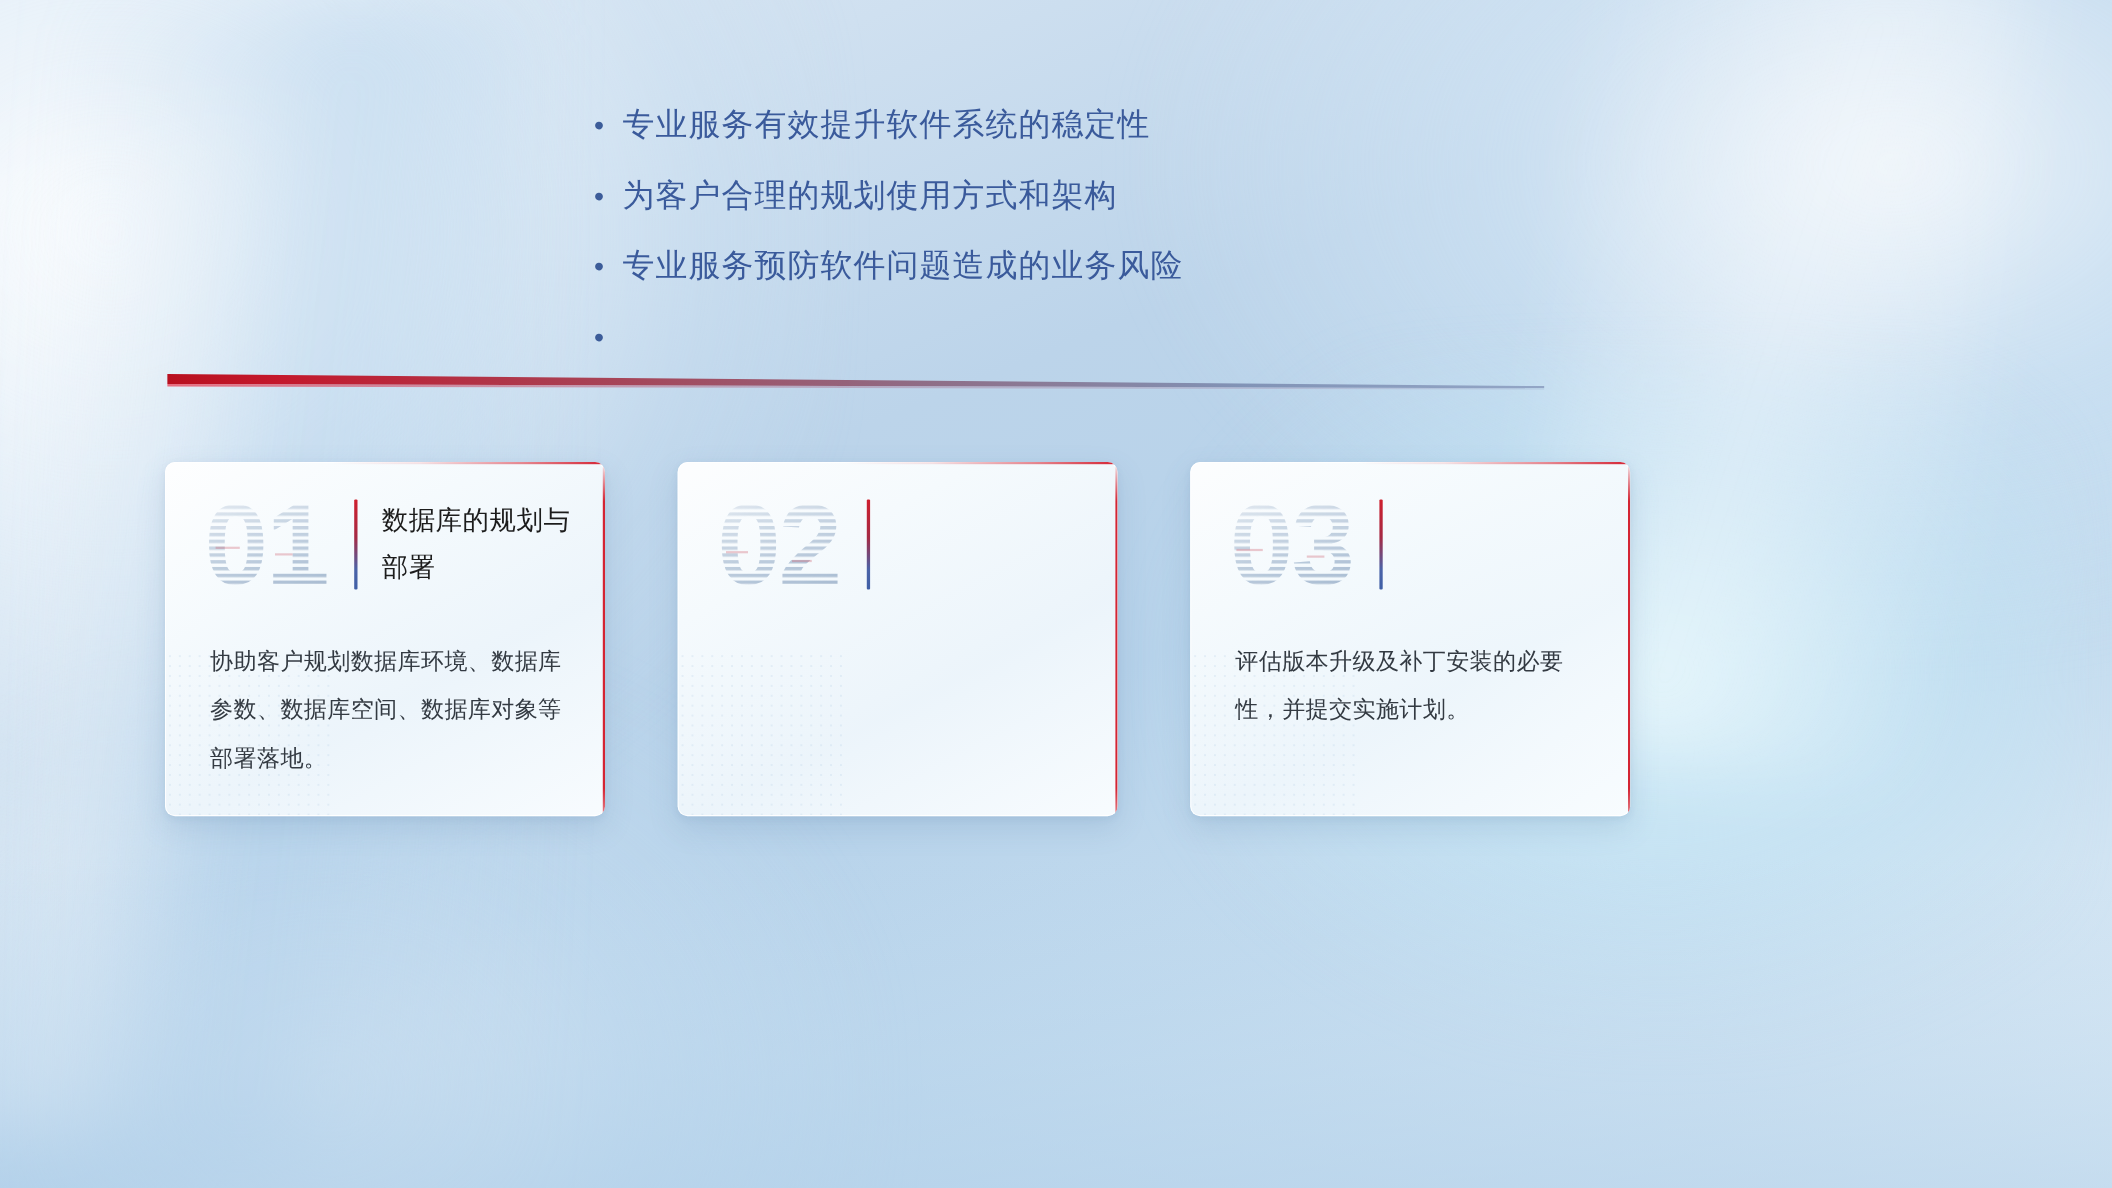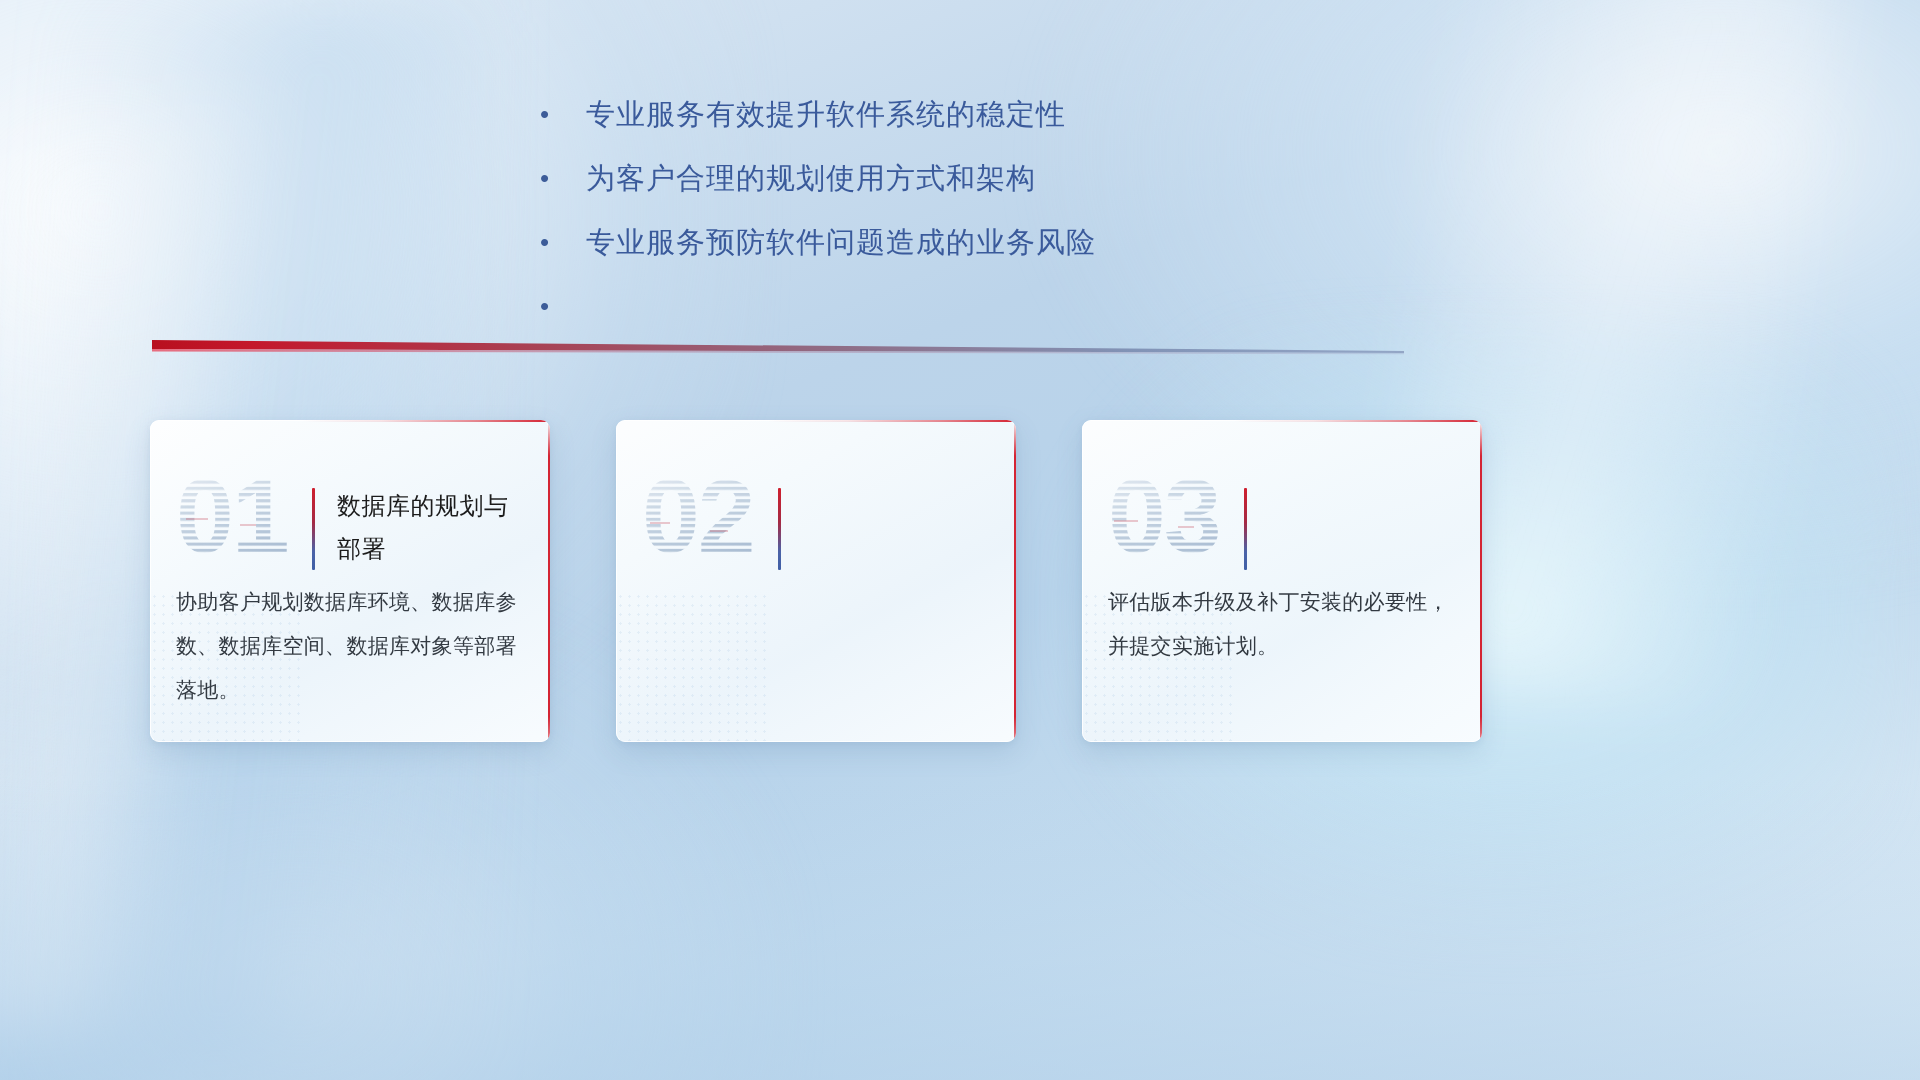--- a/index.html
+++ b/index.html
@@ -149,21 +149,20 @@
     line-height: 44px;
     text-align: left;
   }
   .bullet-text {
     font-size: 29px;
     line-height: 44px;
     color: #3a5a9b;
     letter-spacing: 1px;
     font-weight: 400;
     white-space: nowrap;
-    margin-left: 20px;
   }
 
   
   .divider-wrap {
     position: absolute;
     left: 152px;
     top: 338px;
     width: 1252px;
     height: 26px;
   }
@@ -239,23 +238,23 @@
     width: 150px; height: 150px;
     background-image: radial-gradient(rgba(150,186,220,0.30) 1px, transparent 1.2px);
     background-size: 9px 9px;
     opacity: 0.55;
     pointer-events: none;
   }
 
   .card-head {
     position: relative;
     display: flex;
-    align-items: flex-end;
+    align-items: center;
     height: 150px;
-    padding: 0 18px 0 24px;
+    padding: 0 18px 0 34px;
     box-sizing: border-box;
   }
   .ghost-num {
     position: relative;
     width: 132px;
     flex: 0 0 132px;
     height: 108px;
   }
   .ghost-num svg { display: block; }
 
@@ -270,21 +269,21 @@
   .card-title {
     flex: 1 1 auto;
     font-size: 24px;
     line-height: 43px;
     color: #1c1c1c;
     letter-spacing: 0.5px;
     font-weight: 400;
   }
   .card-body {
     position: relative;
-    padding: 10px 30px 0 26px;
+    padding: 10px 30px 0 41px;
     font-size: 21px;
     line-height: 44px;
     color: #333a42;
     letter-spacing: 0.3px;
   }
 </style>
 </head>
 <body>
 
 <div id="slide">

